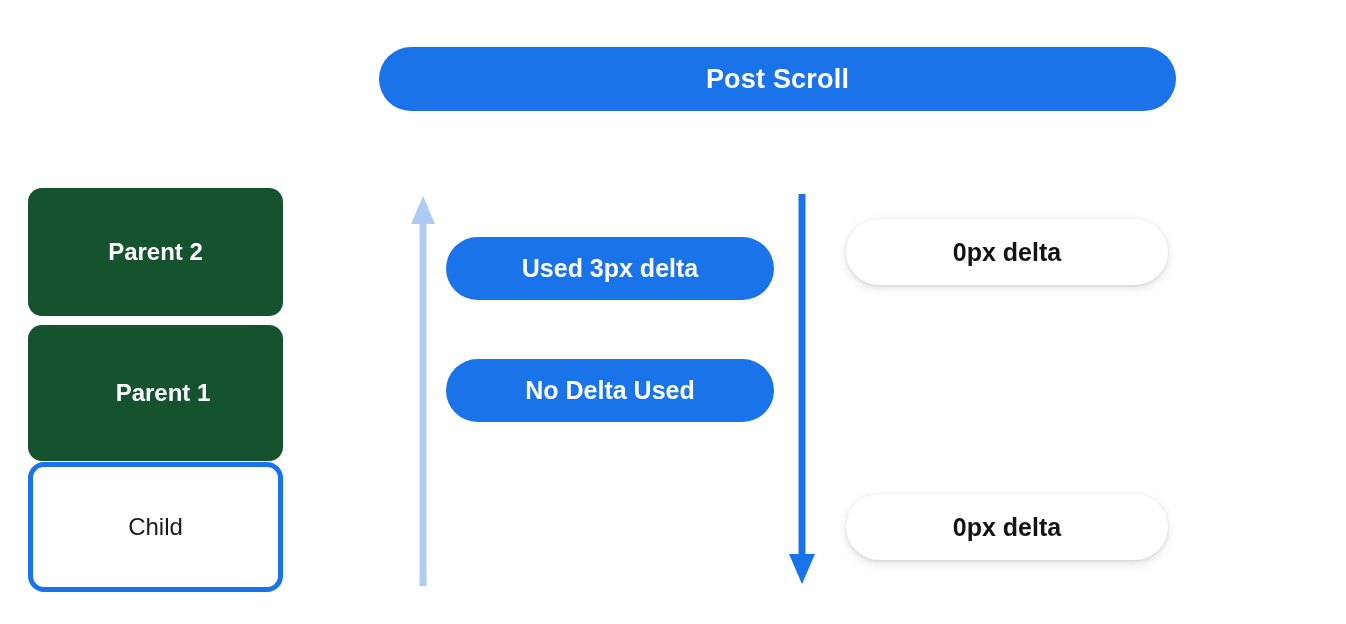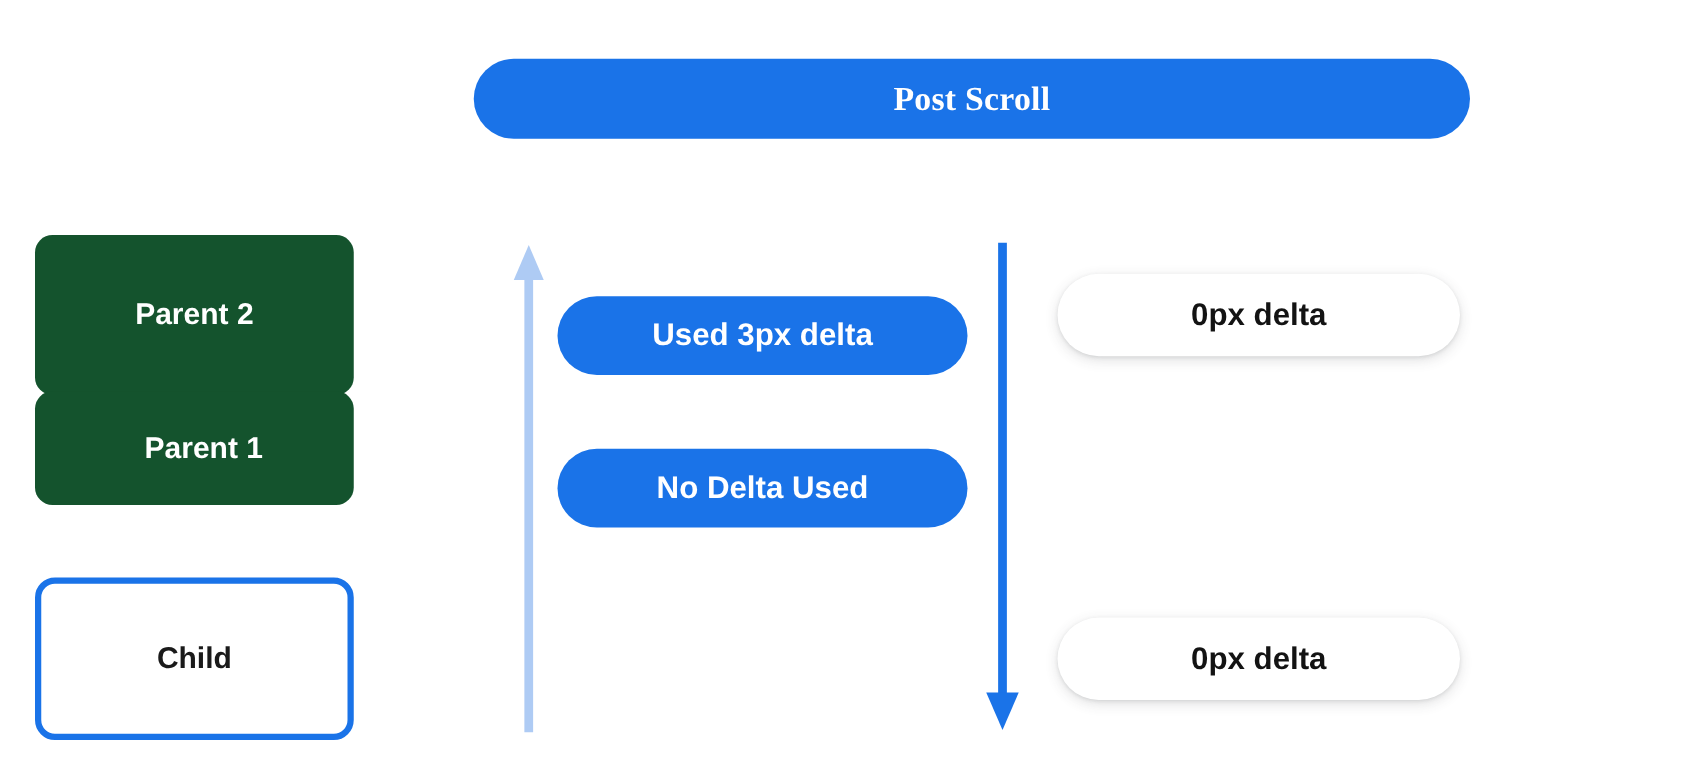--- a/index.html
+++ b/index.html
@@ -25,21 +25,20 @@
     left: 379px;
     top: 47px;
     width: 797px;
     height: 64px;
     background: #1a73e8;
     border-radius: 32px;
     display: flex;
     align-items: center;
     justify-content: center;
     box-sizing: border-box;
-    font-family: Liberation Serif, serif;
   }
   .header-pill .label {
     color: #ffffff;
     font-size: 27px;
     font-weight: bold;
     letter-spacing: 0.2px;
     line-height: 1;
   }
 
   
@@ -63,25 +62,25 @@
     line-height: 1;
   }
   .stack-box.outlined {
     background: #ffffff;
     border: 5px solid #1a73e8;
     border-radius: 16px;
   }
   .stack-box.outlined .label {
     color: #1a1a1a;
     font-size: 24px;
-    font-weight: bold;
+    font-weight: normal;
     line-height: 1;
   }
   #box-parent2 { top: 188px; height: 128px; }
-  #box-parent1 { top: 313px; height: 91px; padding-left: 15px; }
+  #box-parent1 { top: 325px; height: 136px; padding-left: 15px; }
   #box-child   { top: 462px; height: 130px; }
 
   
   .arrow {
     position: absolute;
     top: 194px;
     width: 32px;
     height: 392px;
   }
   #arrow-up   { left: 407px; }

